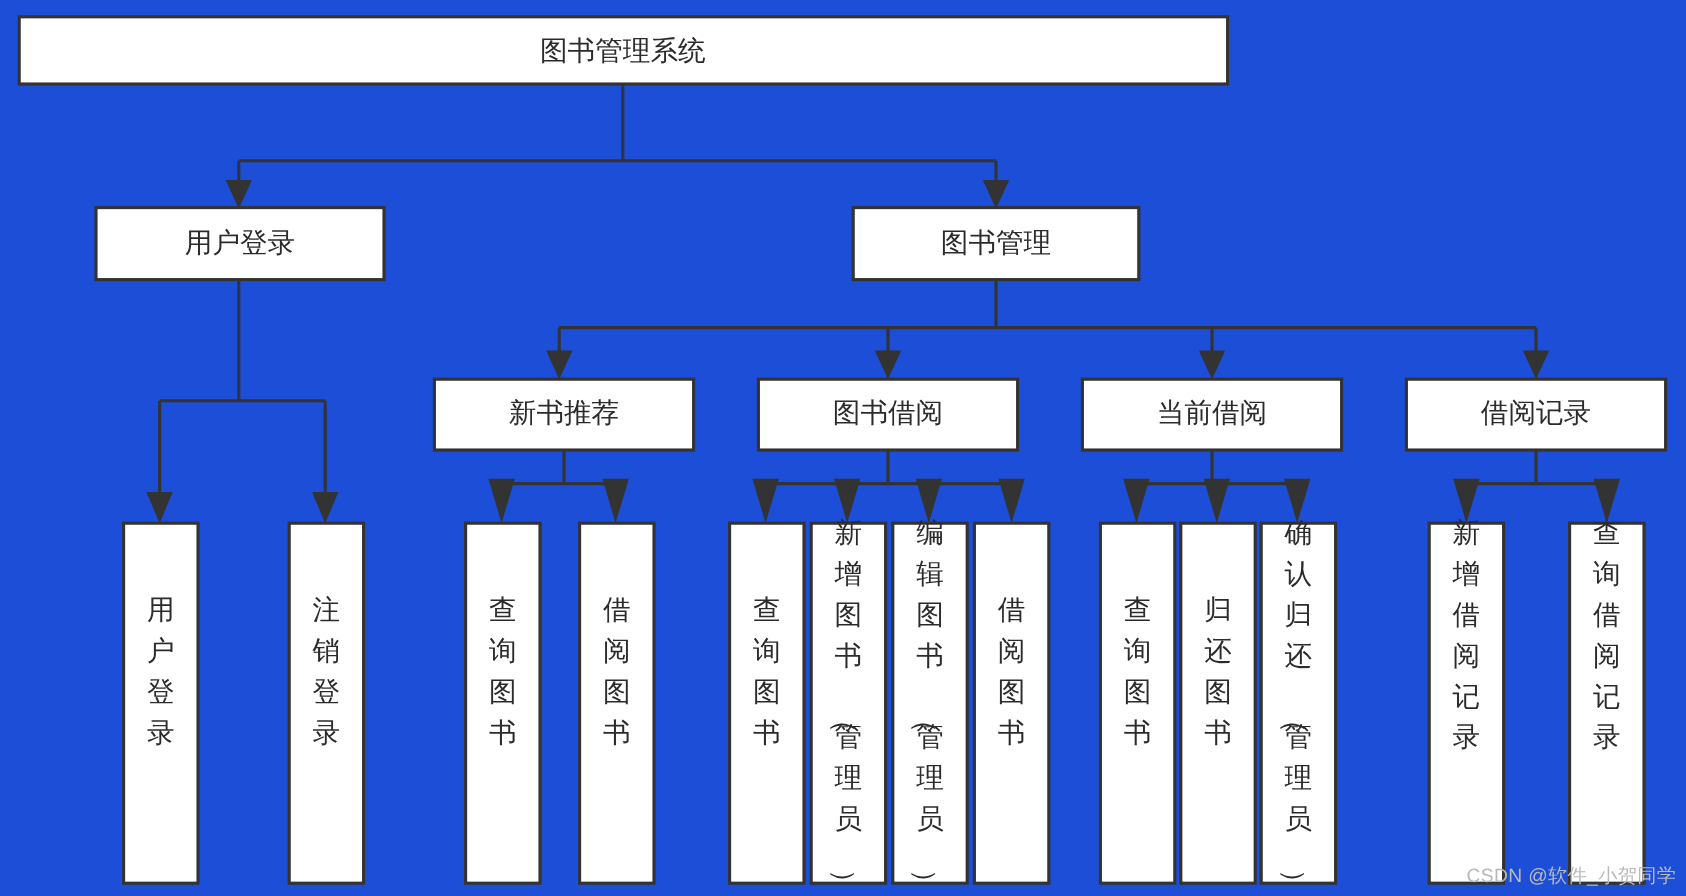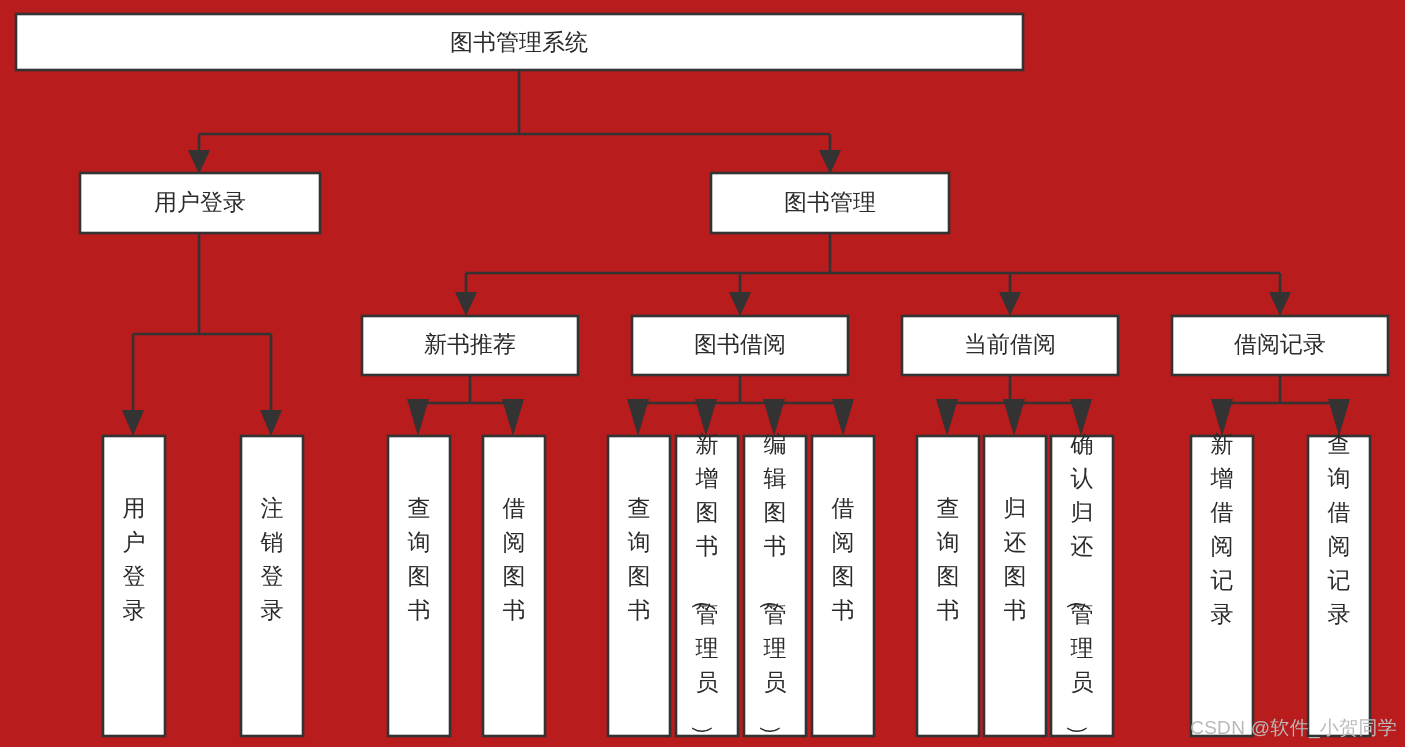--- a/index.html
+++ b/index.html
@@ -12,21 +12,21 @@
     font-family: "Liberation Sans", "DejaVu Sans", sans-serif;
     width: 1405px;
     height: 747px;
     overflow: hidden;
     position: relative;
   }
   #diagram-root {
     position: relative;
     width: 1405px;
     height: 747px;
-    background: #b91c1c;
+    background: #1d4ed8;
   }
   svg#tree-svg {
     position: absolute;
     left: 0;
     top: 0;
     width: 1405px;
     height: 747px;
     display: block;
   }
   .node-box {
@@ -55,21 +55,21 @@
     fill: #2b2b2b;
     font-family: "Liberation Sans", "DejaVu Sans", sans-serif;
     font-size: 23px;
     text-anchor: middle;
   }
   .watermark-text {
     position: absolute;
     right: 8px;
     bottom: 6px;
     font-family: "Liberation Sans", "DejaVu Sans", sans-serif;
-    font-size: 19px;
+    font-size: 16px;
     color: #b9b9b9;
     white-space: nowrap;
     letter-spacing: 0.3px;
     user-select: none;
   }
 </style>
 </head>
 <body>
 
 <div id="diagram-root">

